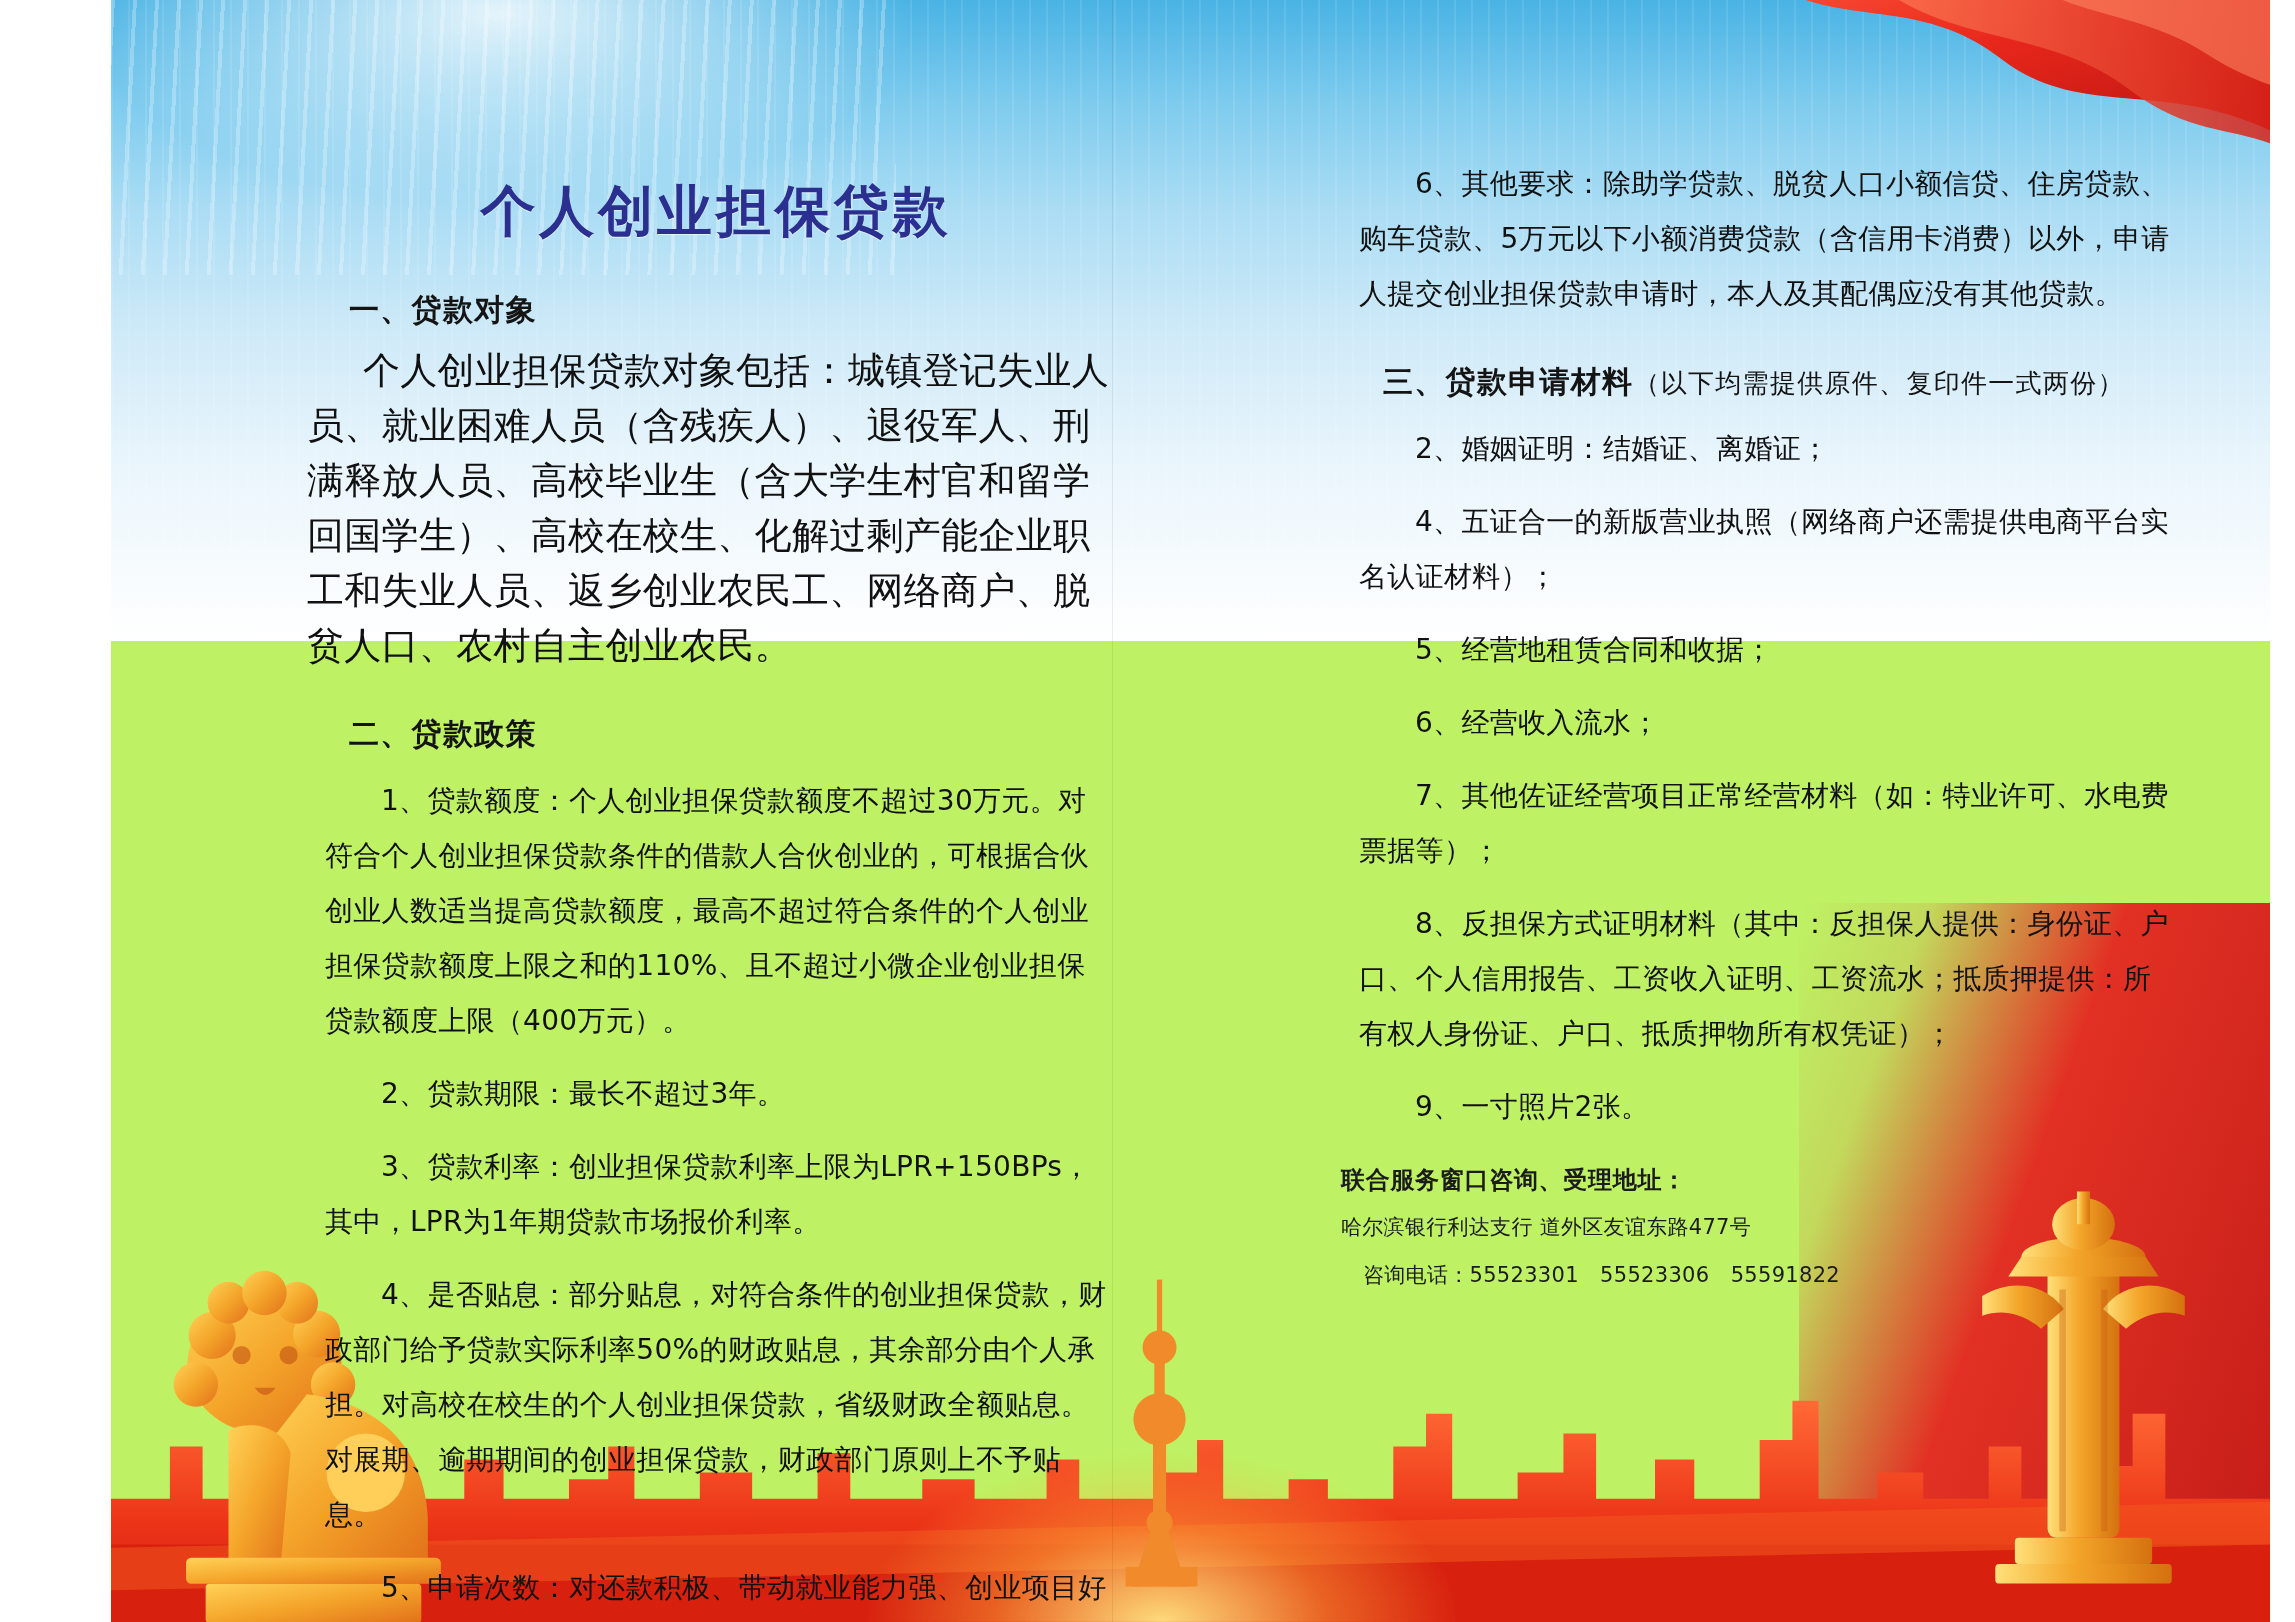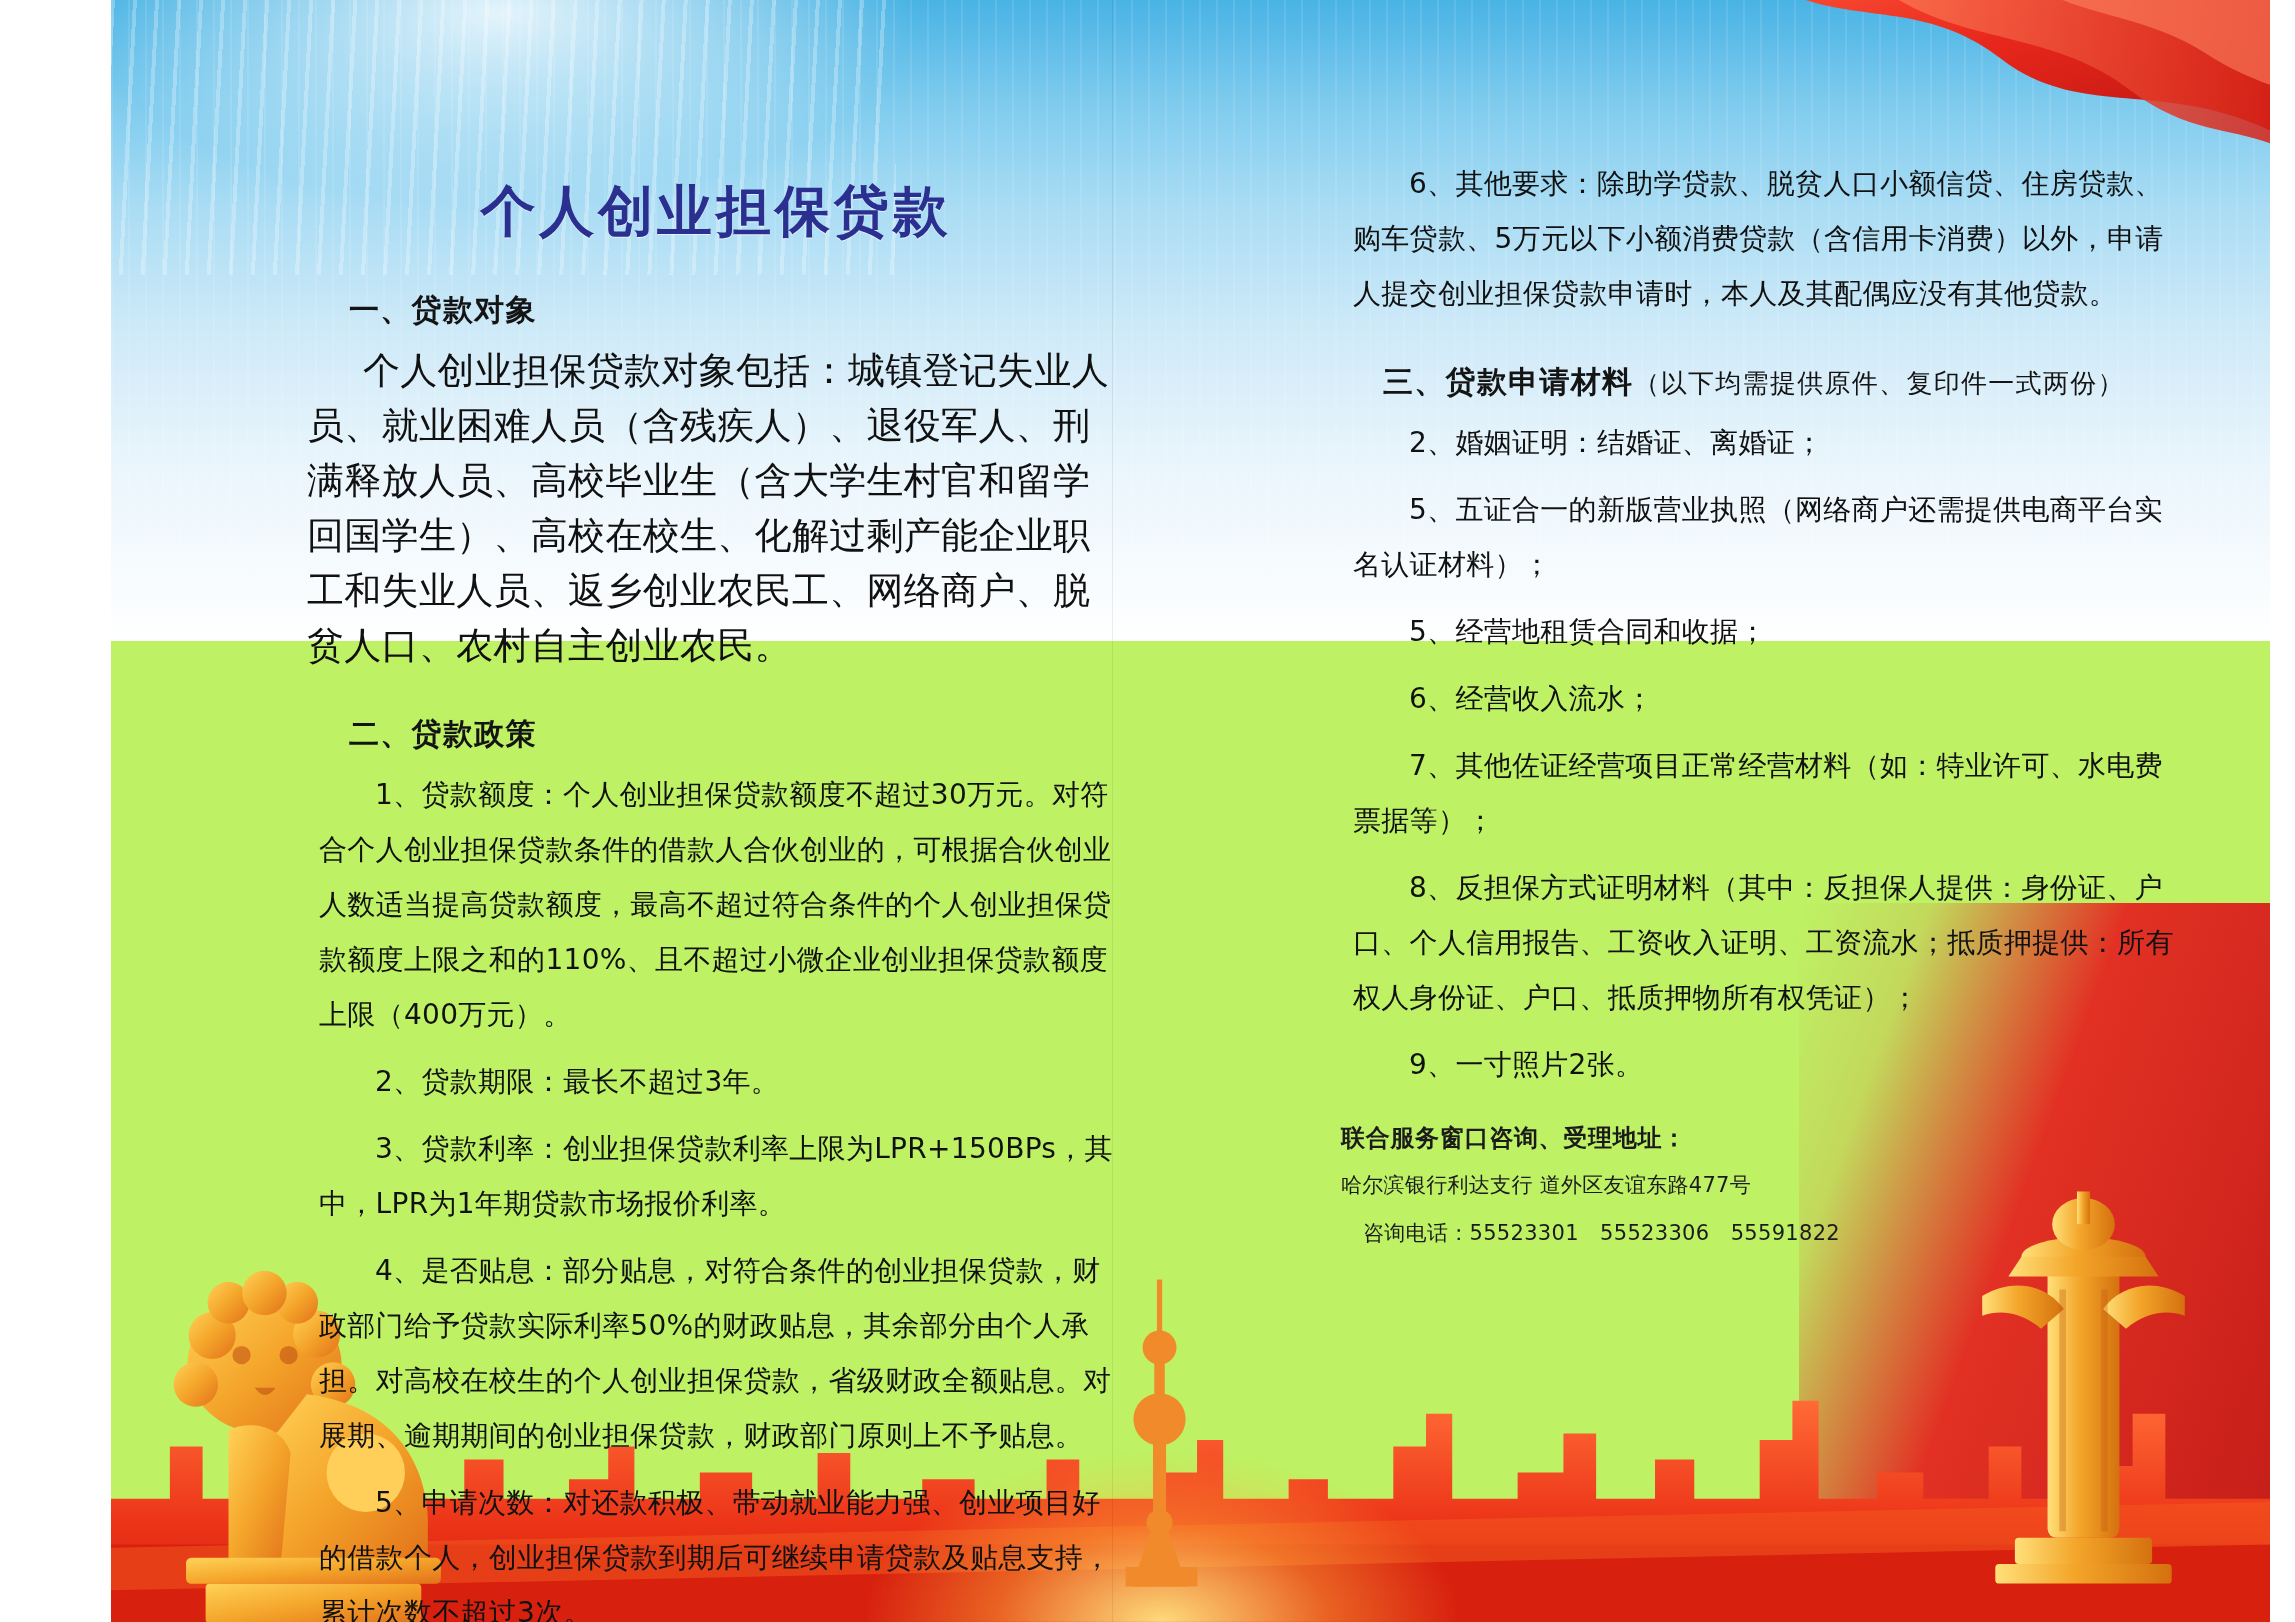--- a/index.html
+++ b/index.html
@@ -97,21 +97,21 @@
     font-size:37px;
     line-height:55px;
     margin:0 0 2.6px 0;
     text-indent:56px;
     letter-spacing:0.3px;
     color:#111;
   }
   p.item{
     font-size:28px;
     line-height:55px;
-    margin:12px;
+    margin:18px;
     text-indent:56px;
     letter-spacing:0.3px;
     color:#111;
   }
   .contact-title{
     font-size:24px;font-weight:bold;margin:30px 0 6.5px 0;letter-spacing:0.7px;
   }
   .contact-line{
     font-size:21px;line-height:48px;margin:0;letter-spacing:0.3px;
   }
@@ -271,21 +271,21 @@
 
     <div class="rightTopBlock">
       <p class="item">6、其他要求：除助学贷款、脱贫人口小额信贷、住房贷款、购车贷款、5万元以下小额消费贷款（含信用卡消费）以外，申请人提交创业担保贷款申请时，本人及其配偶应没有其他贷款。</p>
     </div>
 
     <h2 class="sec">
       <span class="light">三、贷款申请材料</span><span class="note">（以下均需提供原件、复印件一式两份）</span>
     </h2>
 
     <p class="item">2、婚姻证明：结婚证、离婚证；</p>
-    <p class="item">5、五证合一的新版营业执照（网络商户还需提供电商平台实名认证材料）；</p>
+    <p class="item">4、五证合一的新版营业执照（网络商户还需提供电商平台实名认证材料）；</p>
     <p class="item">5、经营地租赁合同和收据；</p>
     <p class="item">6、经营收入流水；</p>
     <p class="item">7、其他佐证经营项目正常经营材料（如：特业许可、水电费票据等）；</p>
     <p class="item">8、反担保方式证明材料（其中：反担保人提供：身份证、户口、个人信用报告、工资收入证明、工资流水；抵质押提供：所有权人身份证、户口、抵质押物所有权凭证）；</p>
     <p class="item">9、一寸照片2张。</p>
 
     <p class="contact-title">联合服务窗口咨询、受理地址：</p>
     <p class="contact-line">哈尔滨银行利达支行 道外区友谊东路477号</p>
     <p class="contact-line ind">咨询电话：55523301　55523306　55591822</p>
   </div>

